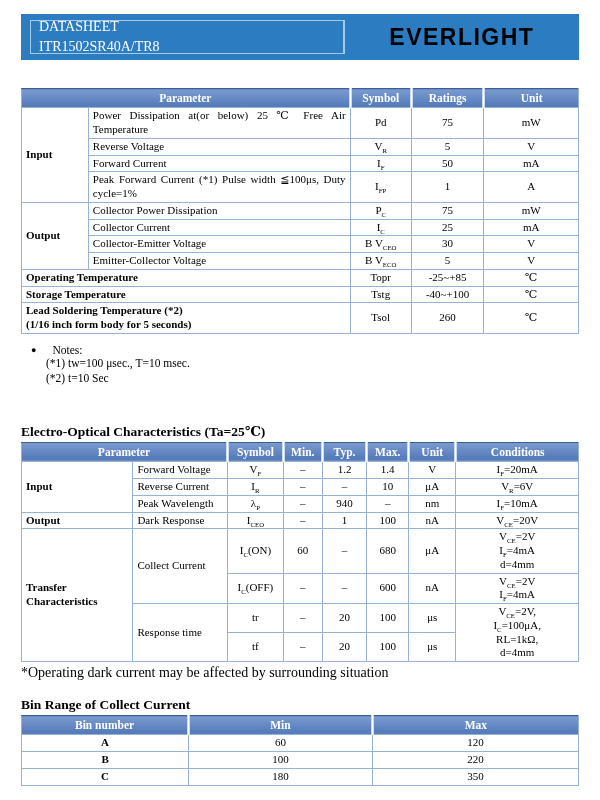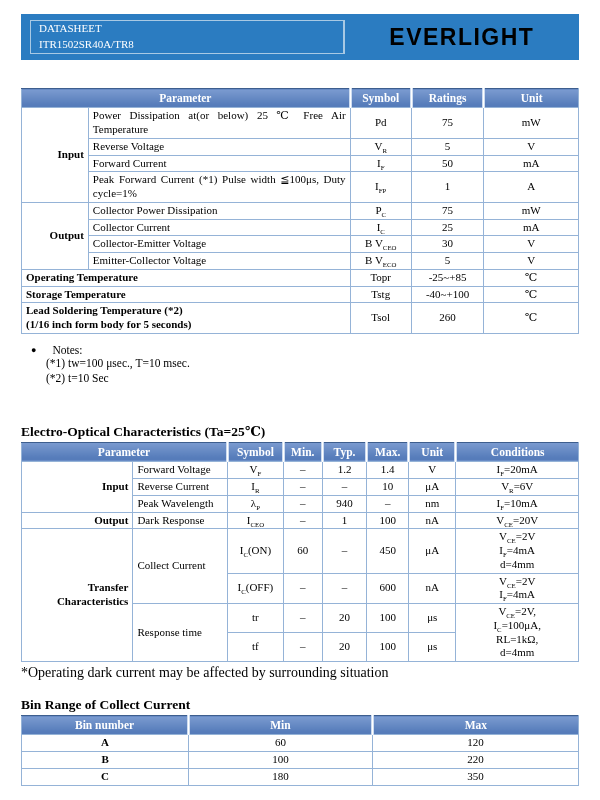--- a/index.html
+++ b/index.html
@@ -10,21 +10,21 @@
     font-family:"Liberation Serif","DejaVu Serif",serif;
     color:#000;overflow:hidden;position:relative;
   }
   
   .banner{
     height:46px;background:#2b7cc1;display:flex;align-items:stretch;
     margin-bottom:28px;
   }
   .banner-left{
     width:53%;margin:6px 0 6px 9px;border:1px solid #a8c9e4;
-    padding:2px 8px;color:#fff;font-size:11px;line-height:1.45;
+    padding:2px 8px;color:#fff;font-size:14px;line-height:1.45;
     display:flex;flex-direction:column;justify-content:center;
   }
   .banner-right{
     flex:1;display:flex;align-items:center;justify-content:center;
     border-left:1px solid #a8c9e4;margin:6px 0;
     color:#000000;font-family:"Liberation Sans","DejaVu Sans",sans-serif;
     font-weight:bold;font-size:23px;letter-spacing:1.5px;
   }
   
   .sec-title{
@@ -38,21 +38,21 @@
   table.t th,table.t td{
     border:1px solid #95b3d7;padding:1px 4px;vertical-align:middle;
     overflow:hidden;
   }
   table.t thead th{
     background:linear-gradient(180deg,#7b9bd0 0%,#567cba 85%);
     color:#fff;font-weight:bold;text-align:center;
     border-top:1px solid #3d5e8e;padding:2px 0;font-size:11.5px;
   }
   table.t thead th + th{border-left:3px double #cddcf0;}
-  .grp{font-weight:bold;text-align:right;}
+  .grp{font-weight:bold;text-align:left;}
   .c{text-align:center;}
   .nm{text-align:left;}
   .pj{text-align:justify;}
   .pb{font-weight:bold;}
   .pre{white-space:pre-line;}
   sub{font-size:62%;line-height:0;}
   
   .notes{margin:10px 0 0 10px;font-size:11.5px;}
   .note-head{display:flex;align-items:center;}
   .bullet{font-size:9px;margin-right:16px;}
@@ -236,21 +236,21 @@
         <td class="c">nA</td>
         <td class="c">V<sub>CE</sub>=20V</td>
       </tr>
       <tr>
         <td class="grp pre" rowspan="4">Transfer
 Characteristics</td>
         <td class="nm" rowspan="2">Collect Current</td>
         <td class="c">I<sub>C</sub>(ON)</td>
         <td class="c">60</td>
         <td class="c">–</td>
-        <td class="c">450</td>
+        <td class="c">680</td>
         <td class="c">μA</td>
         <td class="c pre">V<sub>CE</sub>=2V
 I<sub>F</sub>=4mA
 d=4mm</td>
       </tr>
       <tr>
         <td class="c">I<sub>C</sub>(OFF)</td>
         <td class="c">–</td>
         <td class="c">–</td>
         <td class="c">600</td>

